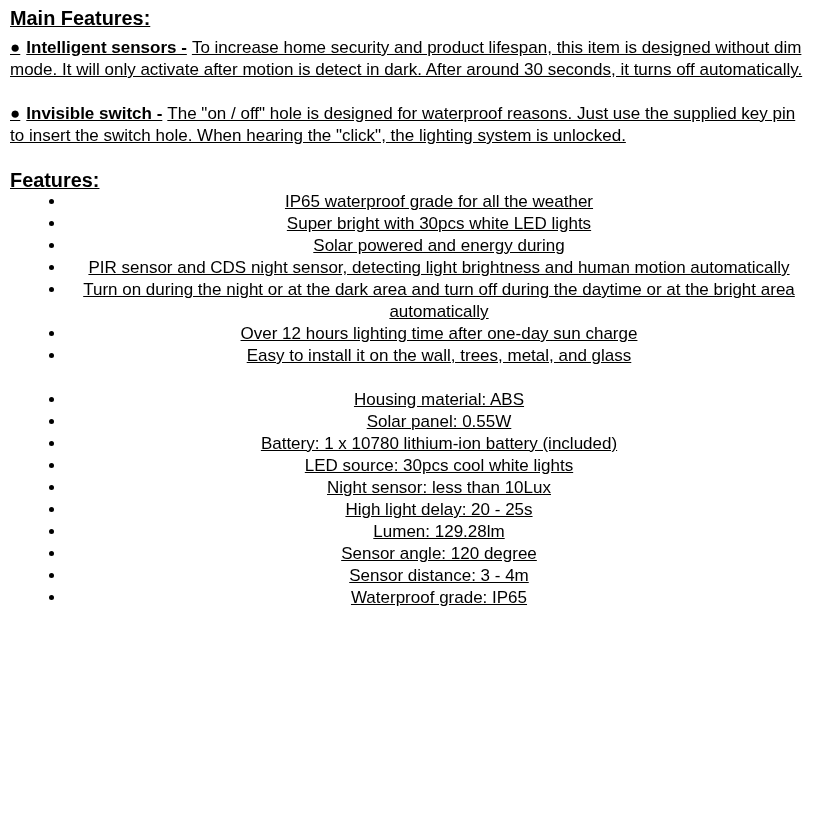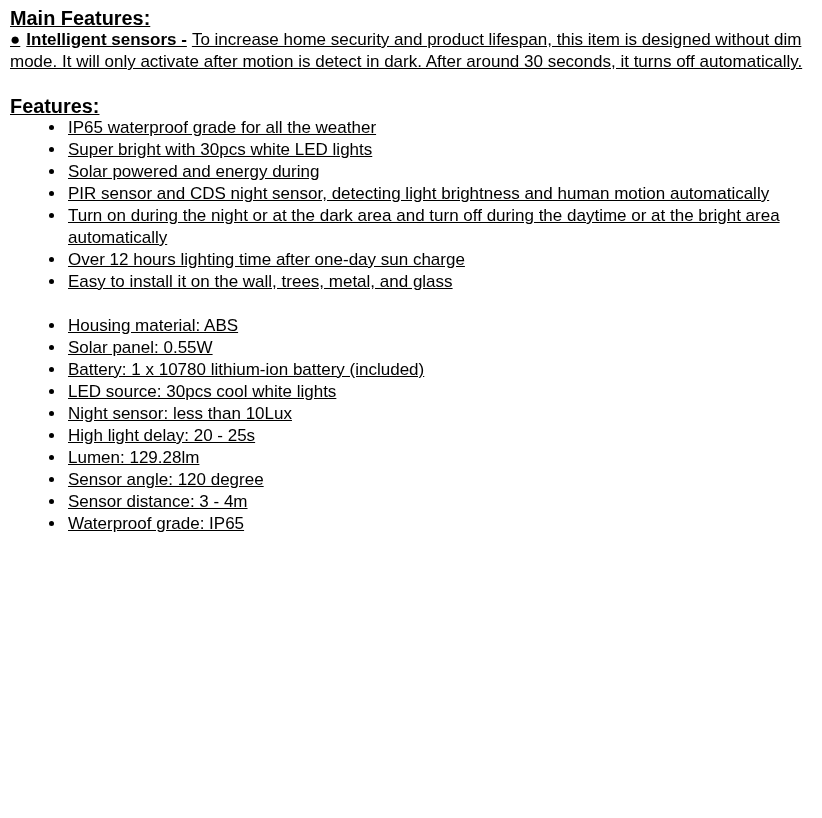--- a/index.html
+++ b/index.html
@@ -18,51 +18,53 @@
   }
   .doc {
     padding: 7px 10px 8px 10px;
     text-decoration: underline;
   }
   .section-heading {
     font-weight: bold;
     margin: 0;
   }
   .feature-para {
-    margin: 0 0 22px 0;
+    margin: 8px 0 22px 0;
     max-width: 802px;
   }
   .feature-para .bullet {
     font-weight: bold;
     margin-right: 6px;
   }
   .feature-para .feature-title {
     font-weight: bold;
     margin-right: 5px;
   }
   ul.bullet-list {
     margin: 0 0 22px 0;
     padding-left: 56px;
     list-style-type: disc;
     max-width: 800px;
   }
   ul.bullet-list li {
     margin: 0;
     padding-left: 2px;
+    text-align: center;
   }
 </style>
 </head>
 <body>
 
 <div class="doc">
 
   <h3 class="section-heading">Main Features:</h3>
 
   <p class="feature-para"><span class="bullet">●</span><span class="feature-title">Intelligent sensors -</span><span>To increase home security and product lifespan, this item is designed without dim mode. It will only activate after motion is detect in dark. After around 30 seconds, it turns off automatically.</span></p>
 
+  <p class="feature-para"><span class="bullet">●</span><span class="feature-title">Invisible switch -</span><span>The "on / off" hole is designed for waterproof reasons. Just use the supplied key pin to insert the switch hole. When hearing the "click", the lighting system is unlocked.</span></p>
 
 
 
   <h3 class="section-heading">Features:</h3>
 
   <ul class="bullet-list">
     <li>IP65 waterproof grade for all the weather</li>
     <li>Super bright with 30pcs white LED lights</li>
     <li>Solar powered and energy during</li>
     <li>PIR sensor and CDS night sensor, detecting light brightness and human motion automatically</li>

